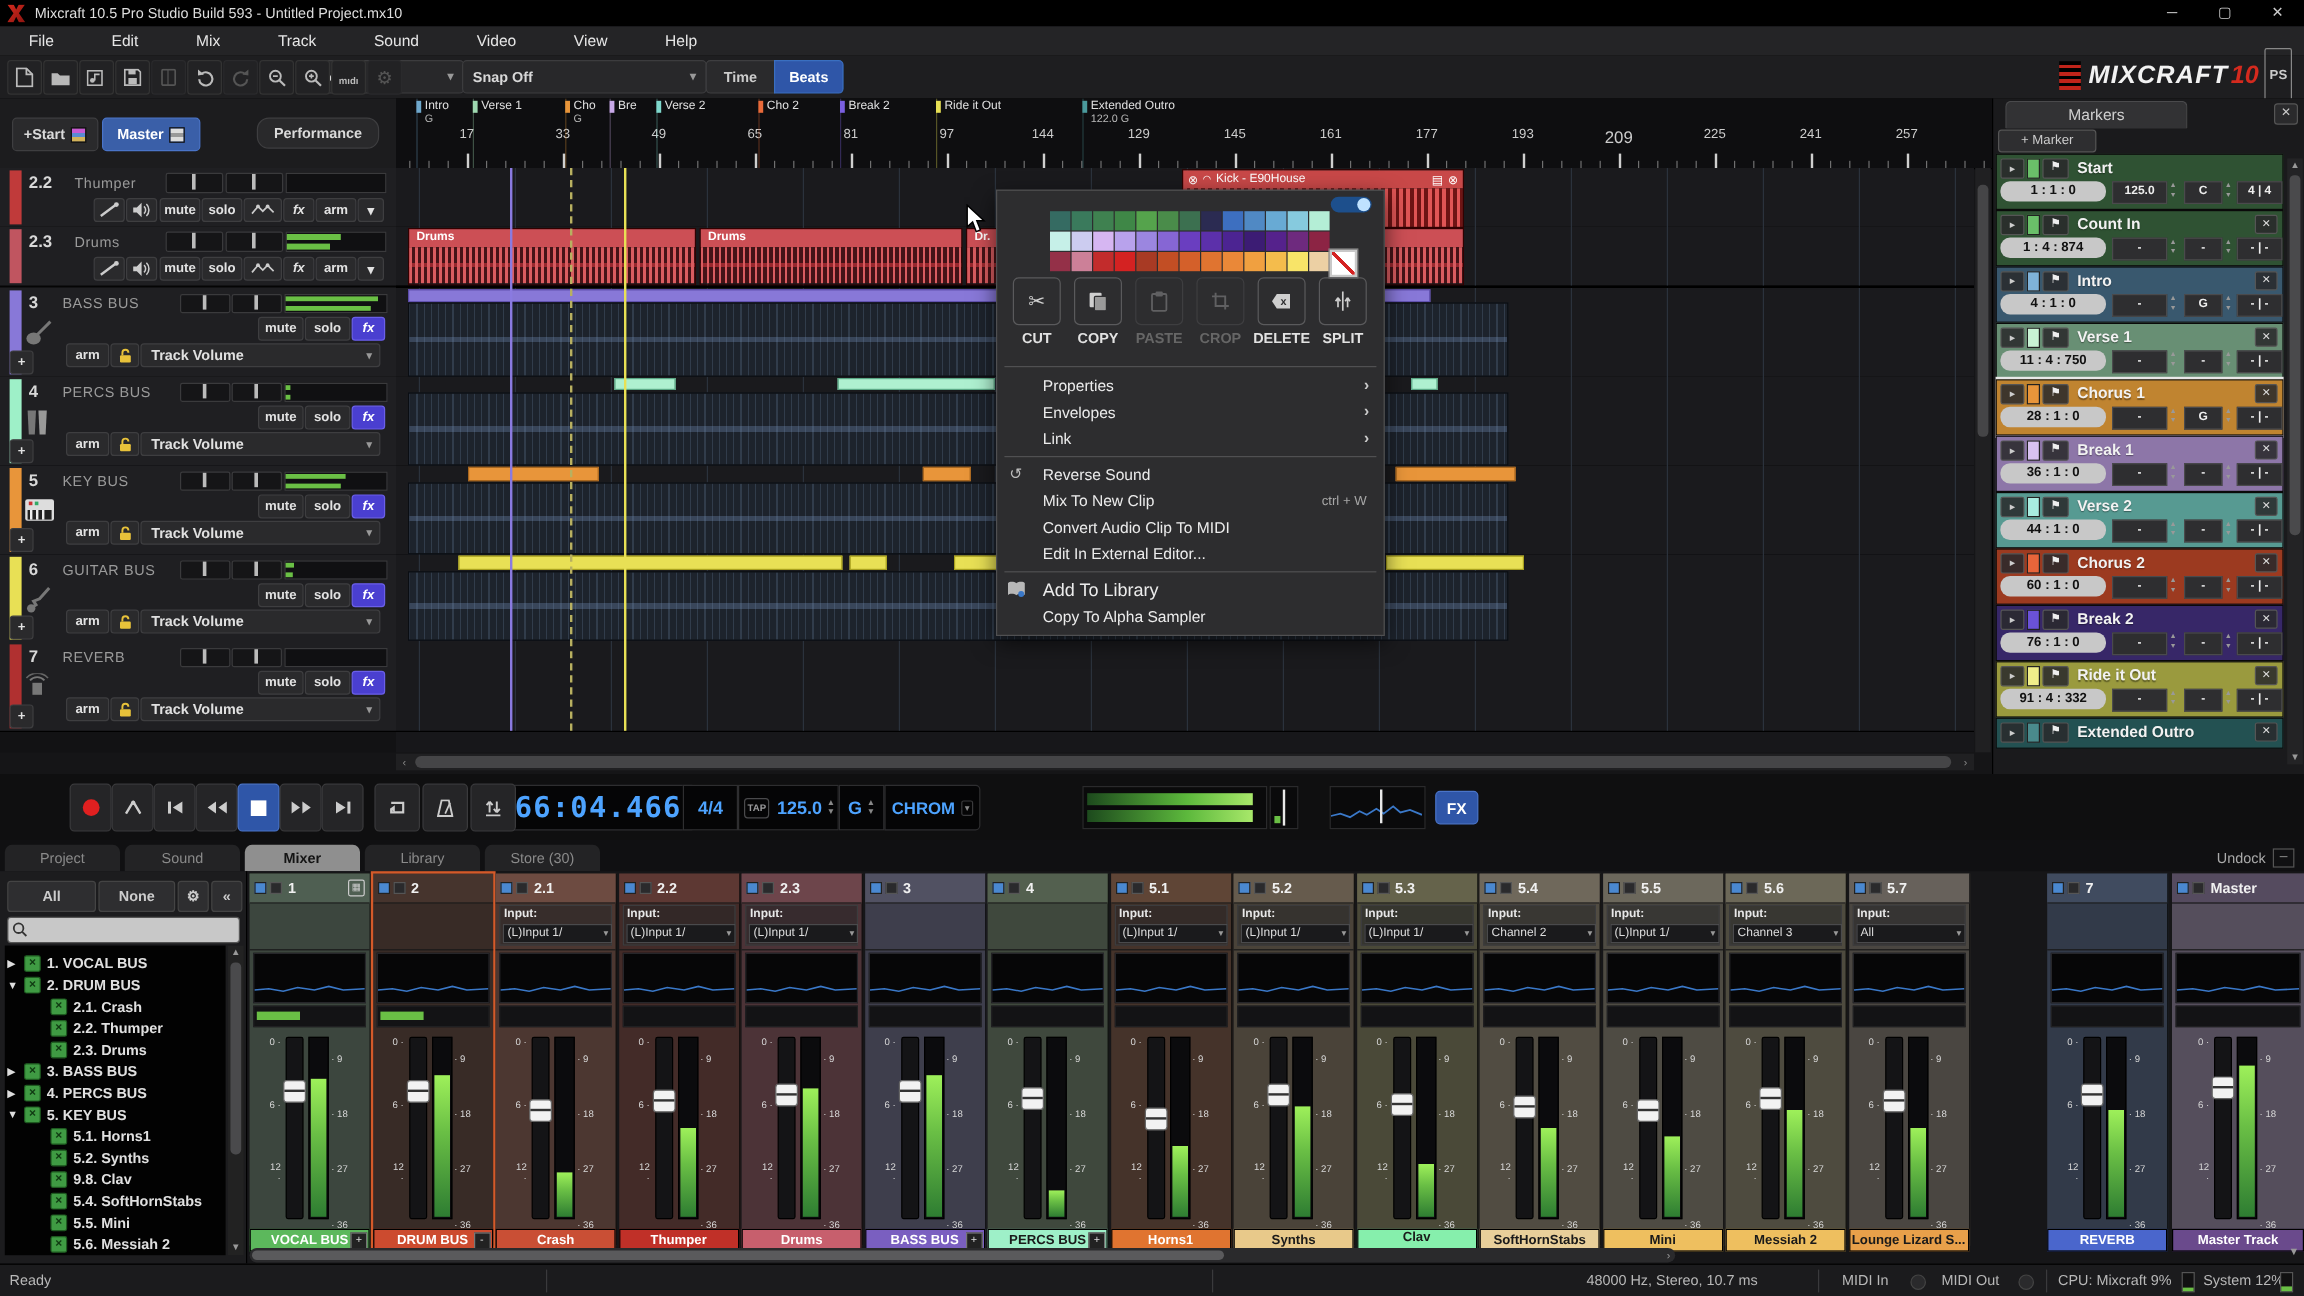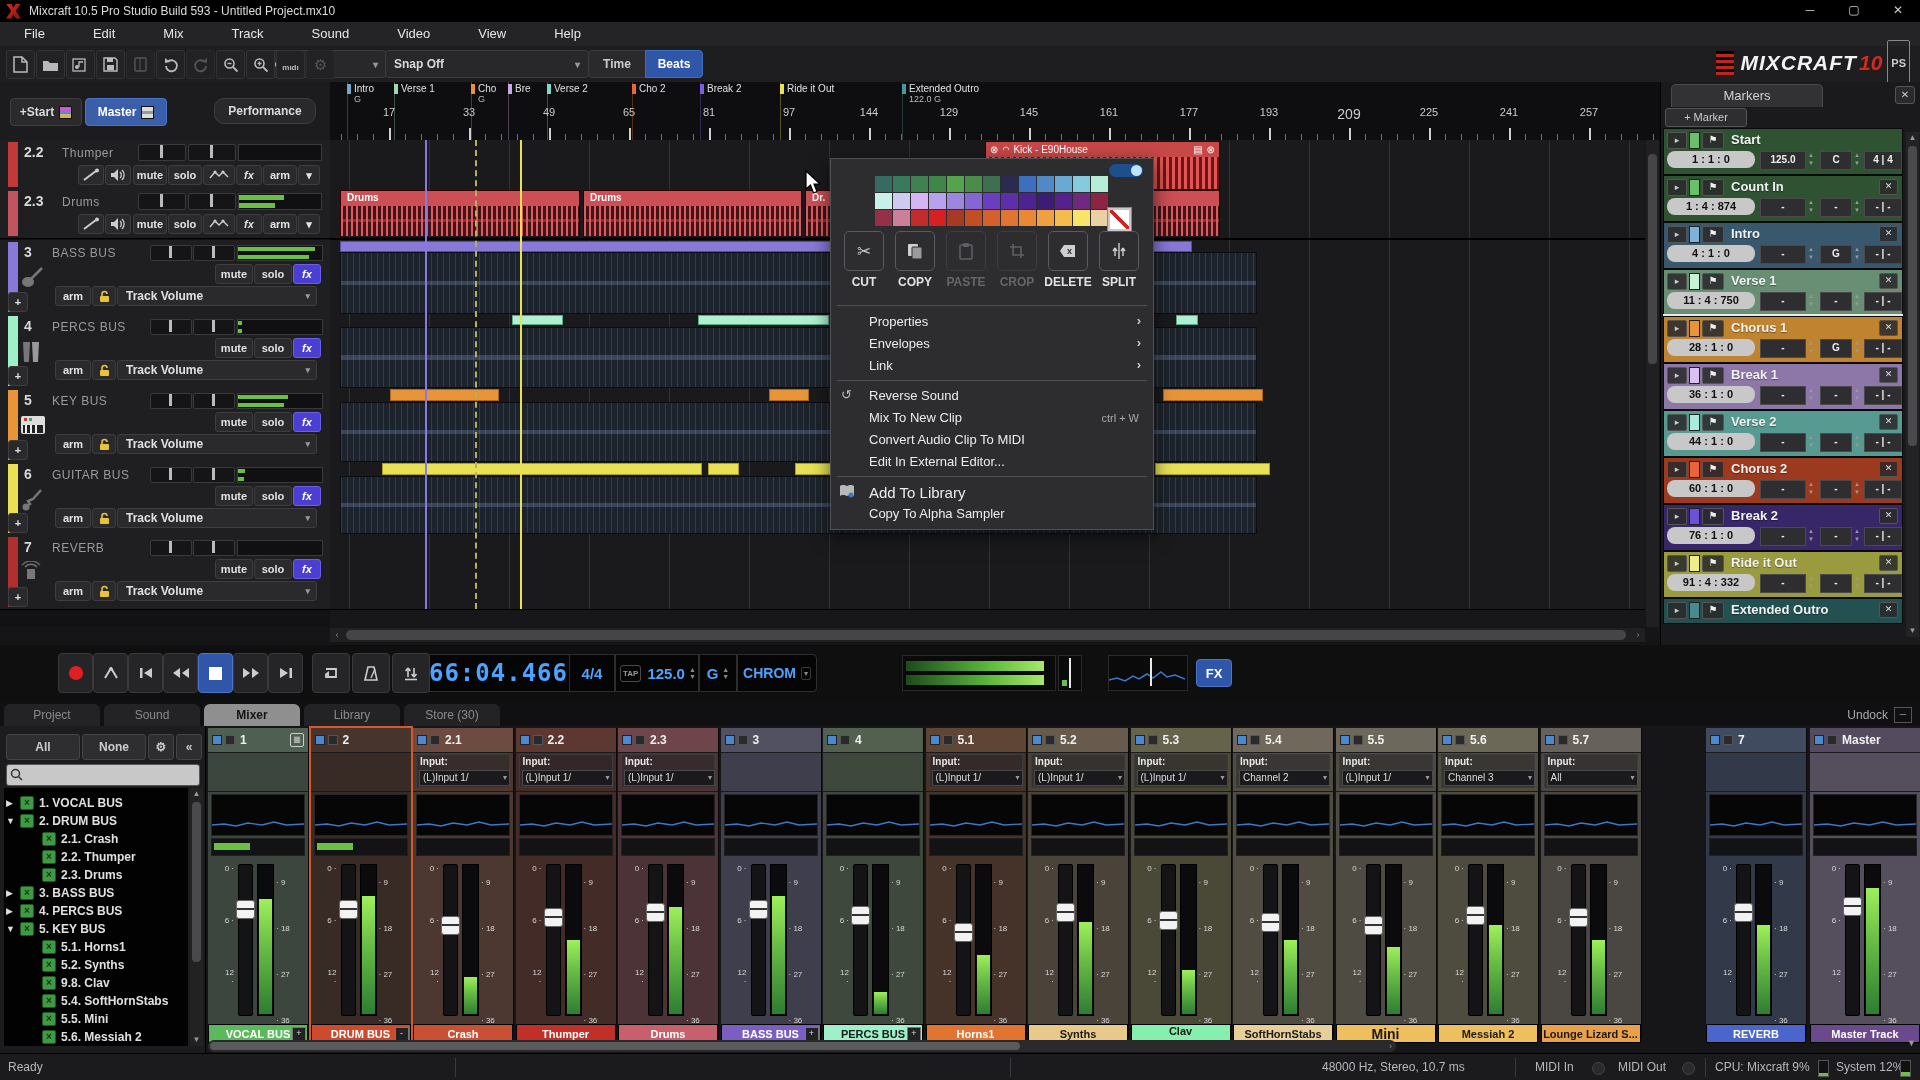--- a/index.html
+++ b/index.html
@@ -1619,21 +1619,21 @@
             </div>
             <div style="left: 49px; top: 6px; width: 15px; height: 150px; background: rgb(11, 11, 13); border: 1px solid rgb(0, 0, 0); position: absolute;">
               <div style="position: absolute; left: 1px; right: 1px; bottom: 1px; height: 67px; background: linear-gradient(0deg, rgb(46, 125, 50), rgb(106, 191, 69) 60%, rgb(158, 240, 90));"></div>
             </div>
             <div style="position: absolute; left: 68px; top: 20px; width: 18px; font-size: 8px; color: rgb(216, 216, 216);">· 9</div>
             <div style="position: absolute; left: 68px; top: 66px; width: 18px; font-size: 8px; color: rgb(216, 216, 216);">· 18</div>
             <div style="position: absolute; left: 68px; top: 112px; width: 18px; font-size: 8px; color: rgb(216, 216, 216);">· 27</div>
             <div style="position: absolute; left: 68px; top: 158px; width: 18px; font-size: 8px; color: rgb(216, 216, 216);">· 36</div>
           </div>
           <div style="height: 17px; background: rgb(238, 191, 95); border: 1px solid rgb(0, 0, 0); display: flex; align-items: center; justify-content: center; position: relative;">
-            <div style="font-size: 14px; font-weight: bold; color: rgb(26, 26, 26); white-space: nowrap; overflow: hidden;">Mini</div>
+            <div style="font-size: 11px; font-weight: bold; color: rgb(26, 26, 26); white-space: nowrap; overflow: hidden;">Mini</div>
           </div>
         </div>
         <div style="position: absolute; left: 1438px; top: 2px; width: 100px; height: 310px; background: rgb(78, 75, 63); border-right: 1px solid rgb(10, 10, 10);">
           <div style="height: 24px; background: rgb(108, 104, 88); border-bottom: 1px solid rgb(26, 26, 26); display: flex; align-items: center; padding: 0px 4px; gap: 3px;">
             <div style="width: 8px; height: 8px; background: rgb(74, 136, 208); border: 1px solid rgb(34, 34, 34);"></div>
             <div style="width: 8px; height: 8px; background: rgb(42, 42, 44); border: 1px solid rgb(85, 85, 85);"></div>
             <div style="color: rgb(240, 240, 240); font-weight: bold; font-size: 12px; margin-left: 2px;">5.6</div>
           </div>
           <div style="height: 38px; border-bottom: 1px solid rgb(26, 26, 26); position: relative;">
             <div style="position: absolute; inset: 1px 3px 3px; background: rgba(38, 38, 40, 0.533); border: 1px solid rgb(60, 60, 62);"></div>

